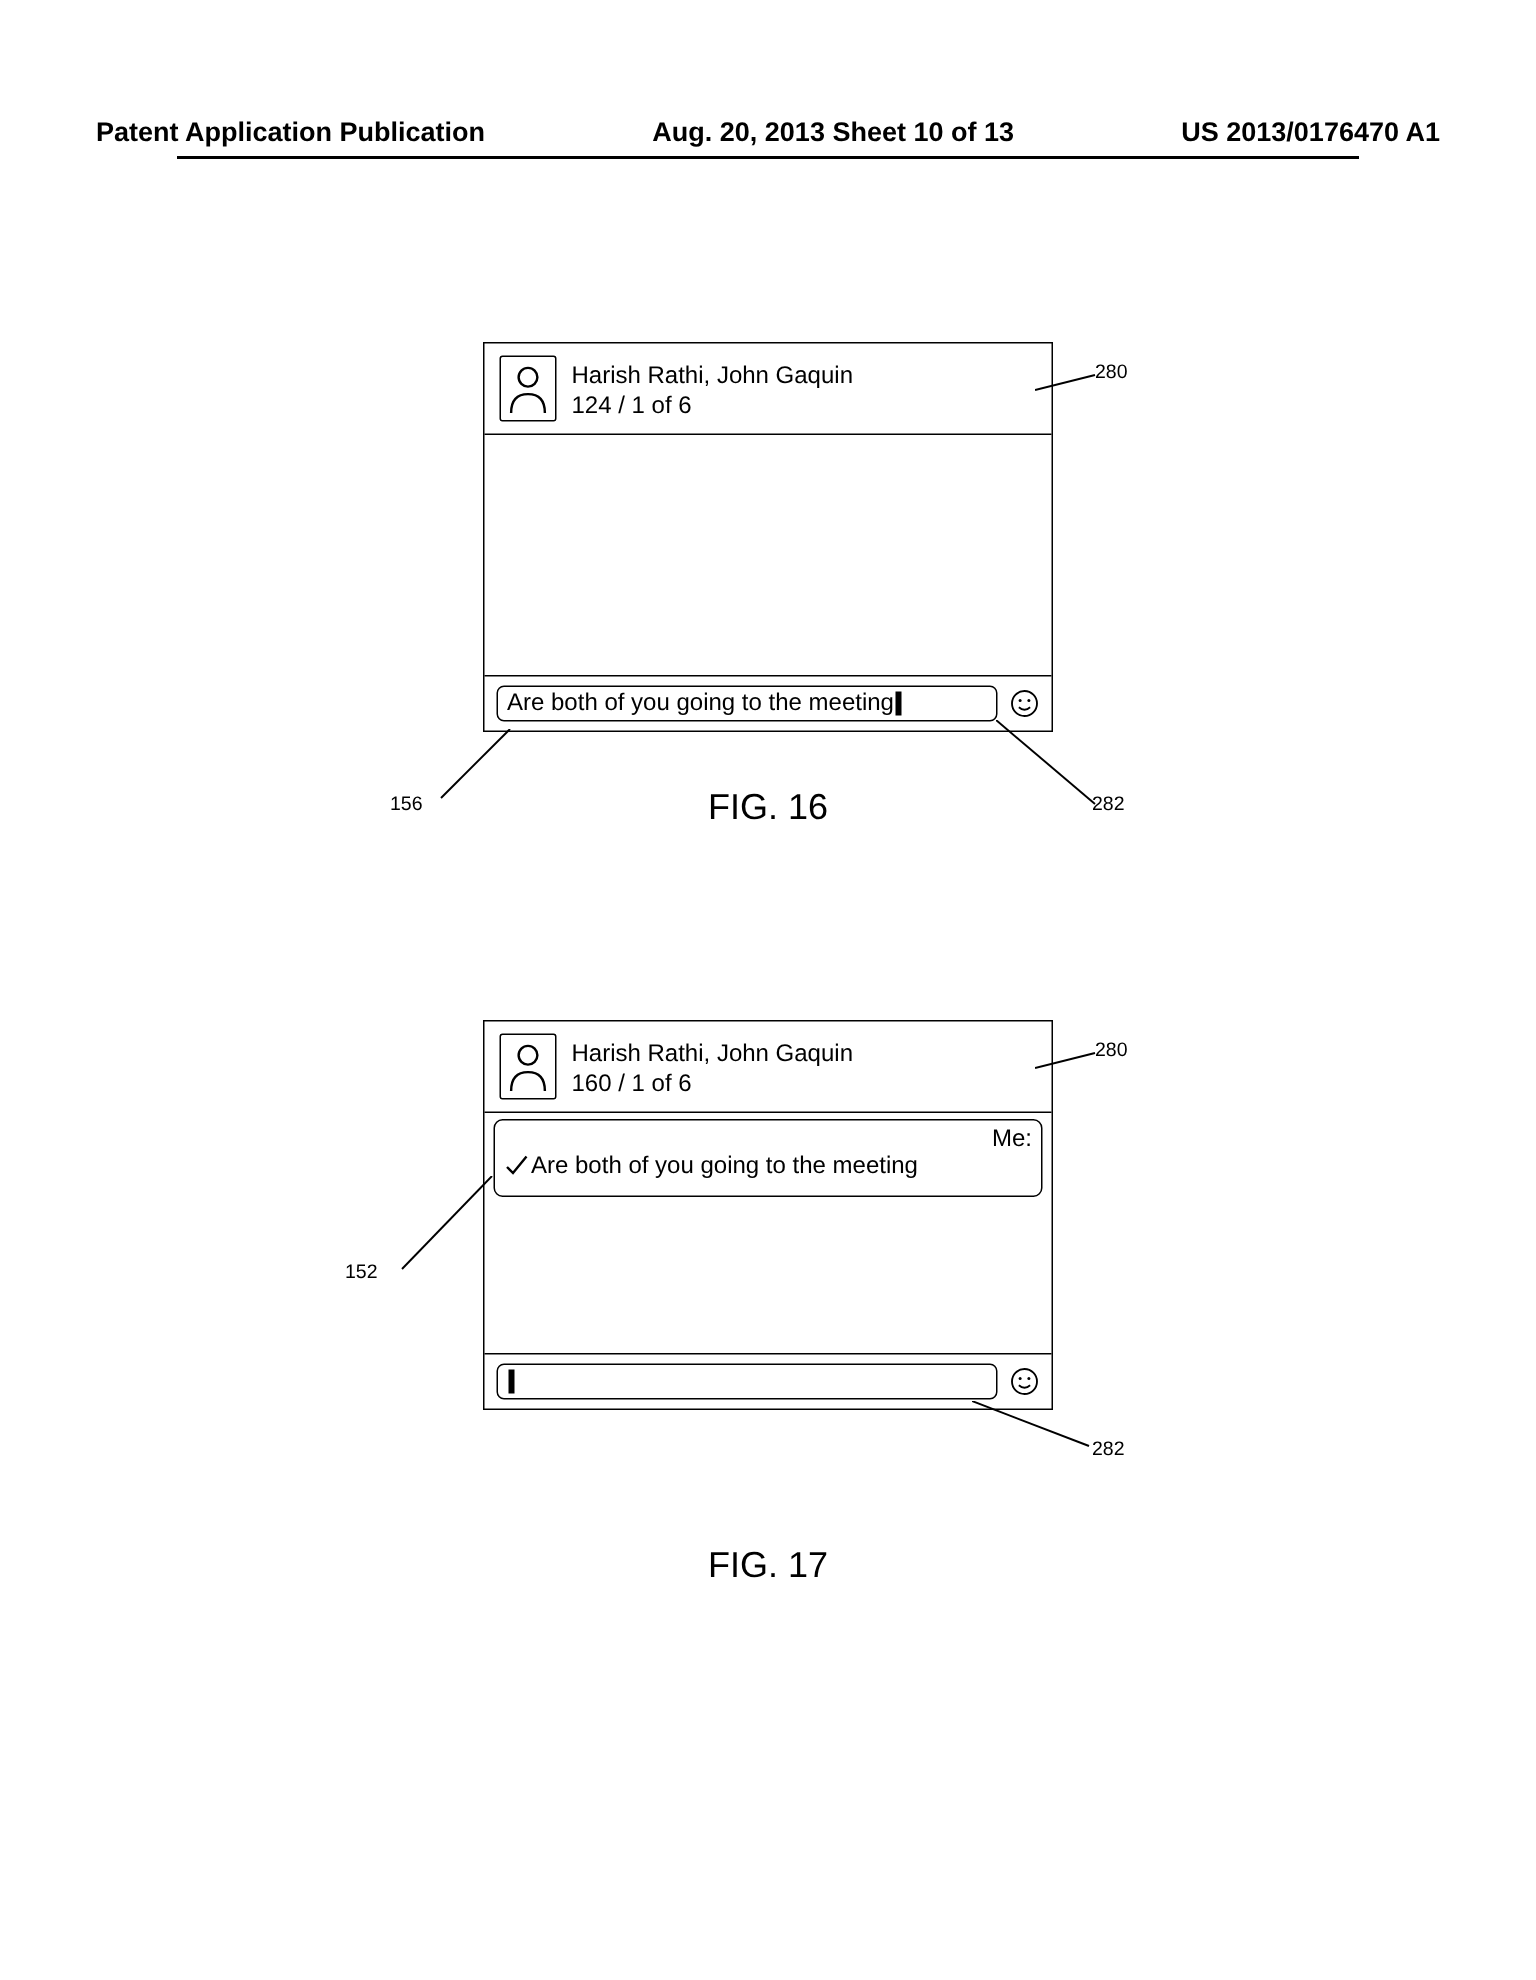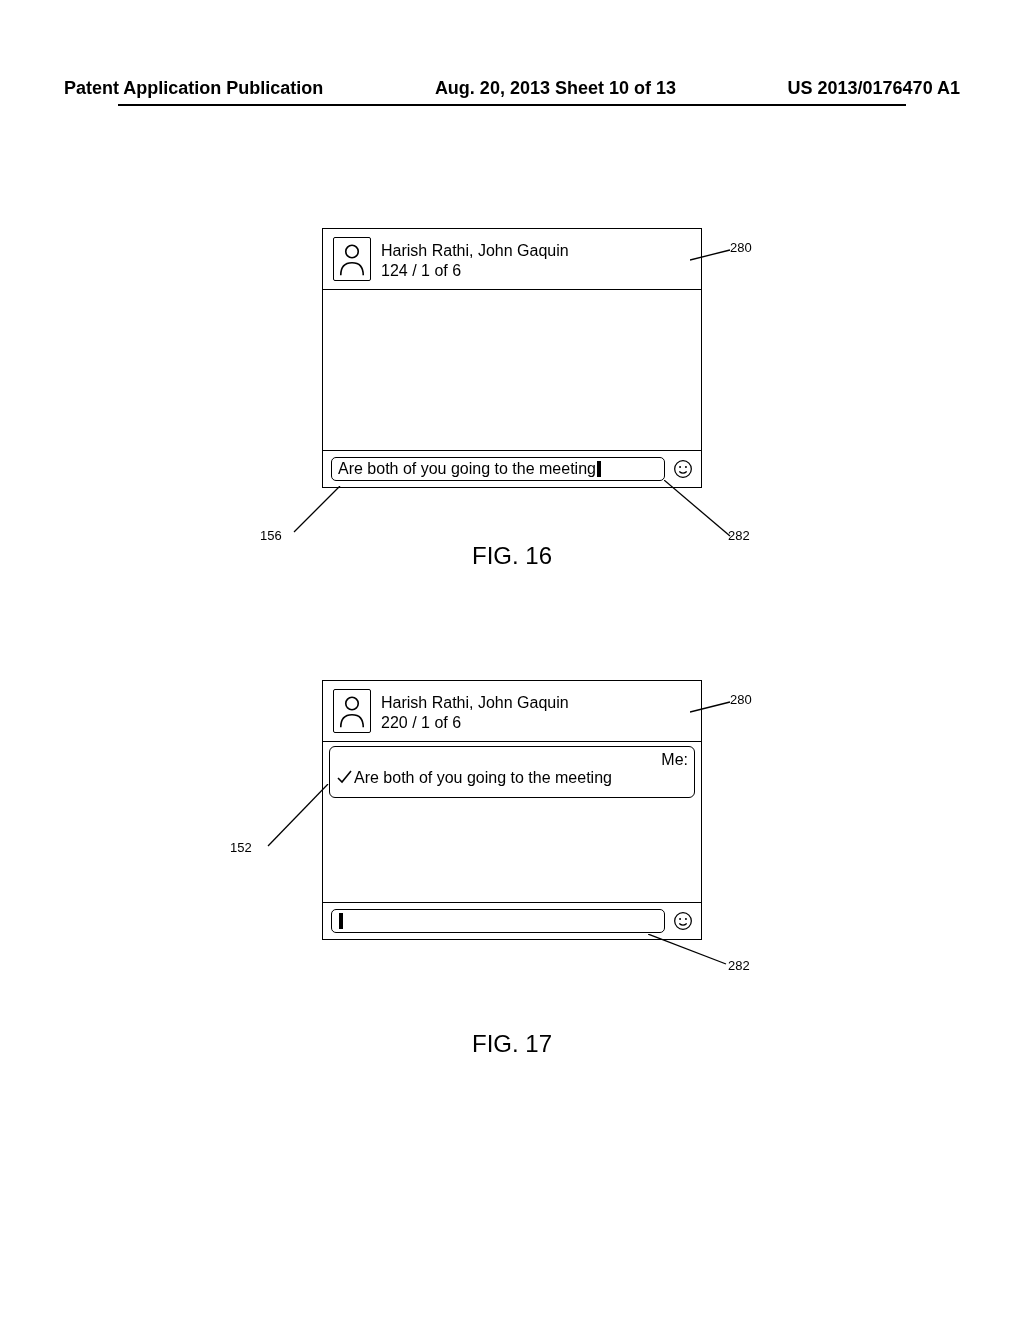--- a/index.html
+++ b/index.html
@@ -109,21 +109,21 @@
     margin-left: 1px;
   }
   .smiley {
     width: 20px; height: 20px;
     flex-shrink: 0;
   }
 
   .fig-caption {
     text-align: center;
     font-size: 24px;
-    margin-top: 54px;
+    margin-top: 37px;
   }
   .fig17-wrap .fig-caption { margin-top: 90px; }
 
   .callout {
     position: absolute;
     font-size: 13px;
   }
   .leader {
     position: absolute;
     pointer-events: none;
@@ -196,21 +196,21 @@
 
     <div class="chat-header">
       <div class="avatar-box">
         <svg viewBox="0 0 24 28" width="30" height="36">
           <circle cx="12" cy="8" r="5" fill="none" stroke="#000" stroke-width="1.3"></circle>
           <path d="M3 27 Q3 17 12 17 Q21 17 21 27" fill="none" stroke="#000" stroke-width="1.3"></path>
         </svg>
       </div>
       <div class="header-text-col">
         <div>Harish Rathi, John Gaquin</div>
-        <div>220 / 1 of 6</div>
+        <div>160 / 1 of 6</div>
       </div>
     </div>
 
     <div class="chat-body">
       <div class="msg-bubble">
         <span class="sender">Me:</span>
         <div class="msg-body-row">
           <svg width="16" height="16" viewBox="0 0 16 16">
             <path d="M2 9 L6 13 L15 2" fill="none" stroke="#000" stroke-width="1.6"></path>
           </svg>

